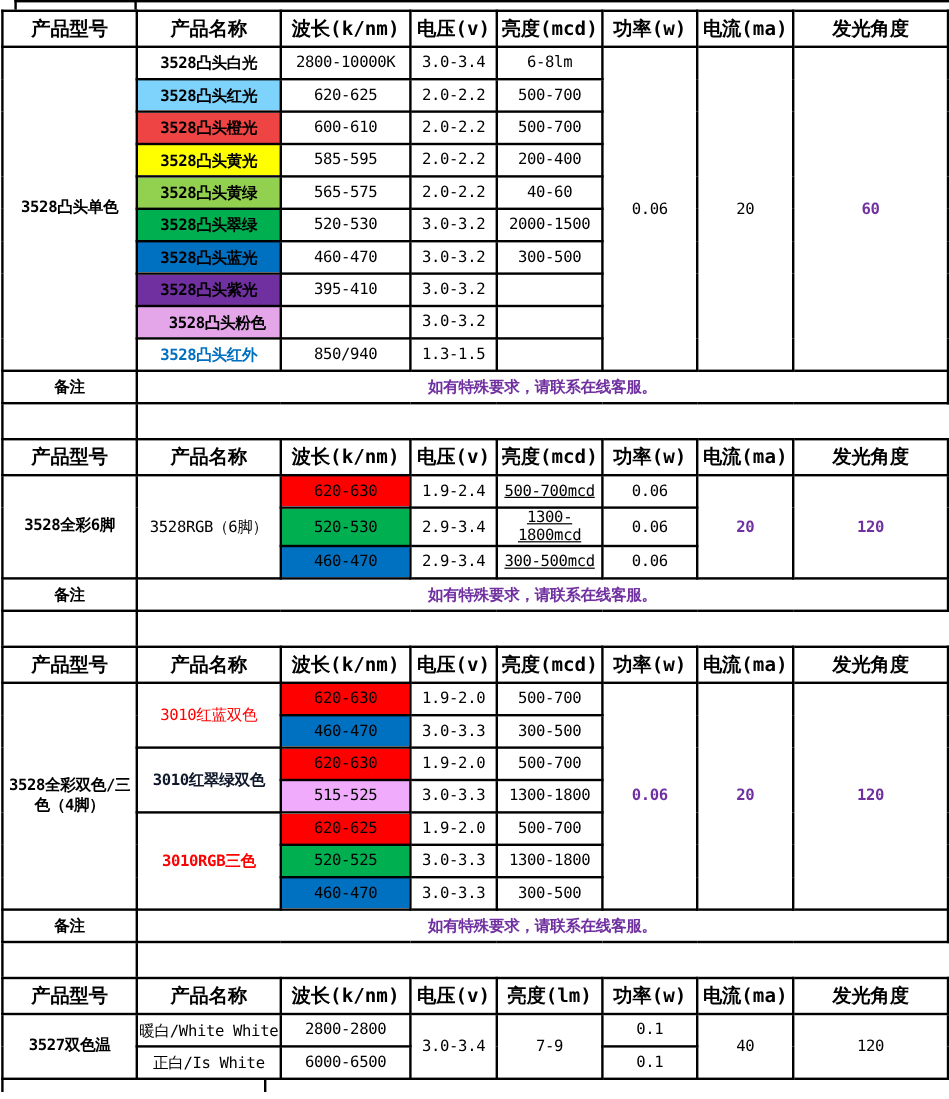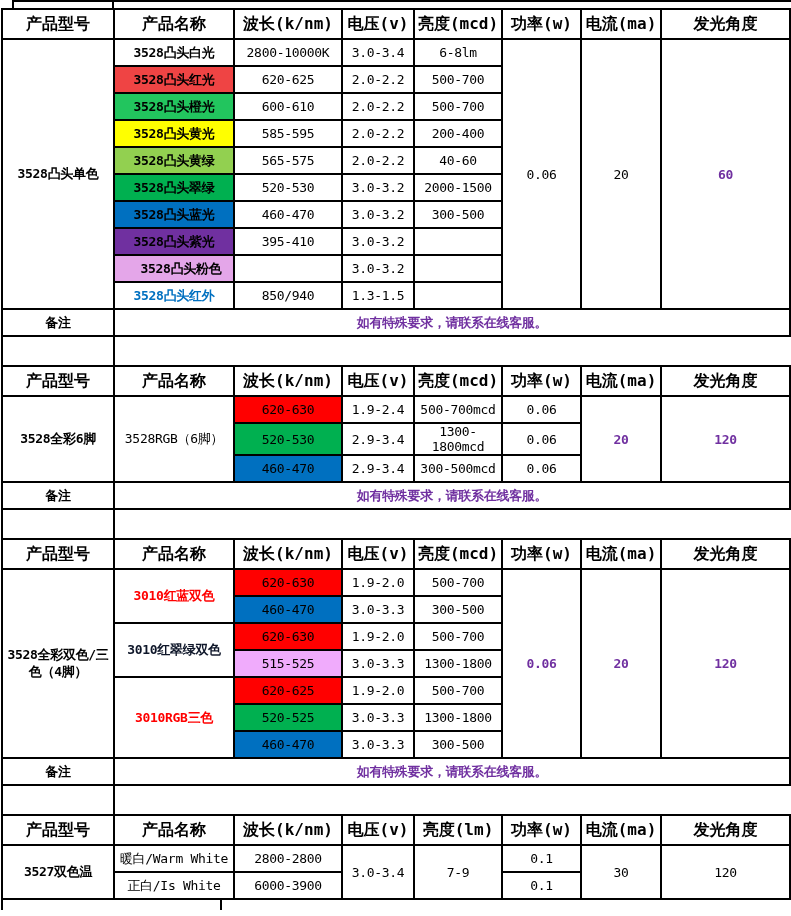--- a/index.html
+++ b/index.html
@@ -17,21 +17,21 @@
   table.spec { border-collapse:collapse; table-layout:fixed; width:789px; margin-left:1px; }
   table.spec th, table.spec td {
     border:2px solid #000; text-align:center; vertical-align:middle;
     padding:0 1px; overflow:hidden;
   }
   table.spec th { font-size:16px; font-weight:bold; height:30px; }
   table.spec tbody tr { height:27px; }
   table.spec td { font-size:13px; letter-spacing:-0.3px; }
   td.model-lg { font-size:21px; font-weight:bold; line-height:1.2; }
   td.model-md { font-size:14px; font-weight:bold; line-height:1.3; }
-  td.sm { font-size:11px; }
+  td.sm { font-size:11px;text-decoration:underline; }
   td.left { text-align:left; padding-left:3px; }
   td.remark-cell { font-size:14px; }
 </style>
 </head>
 <body>
 
 <div class="page">
 
   <div class="strip top">
     <div class="hline" style="left:12px; right:0;"></div>
@@ -68,27 +68,27 @@
             <td rowspan="10" class="model-lg">3528凸头单色</td>
             <td style="font-weight: bold;">3528凸头白光</td>
             <td>2800-10000K</td>
             <td>3.0-3.4</td>
             <td>6-8lm</td>
             <td rowspan="10">0.06</td>
             <td rowspan="10">20</td>
             <td rowspan="10" style="color: rgb(112, 48, 160); font-weight: bold;">60</td>
           </tr>
           <tr>
-            <td style="background: #ef4444; font-weight: bold;">3528凸头红光</td>
+            <td style="background: #7dd3fc; font-weight: bold;">3528凸头红光</td>
             <td>620-625</td>
             <td>2.0-2.2</td>
             <td>500-700</td>
           </tr>
           <tr>
-            <td style="background: #22c55e; font-weight: bold; text-align: center;">3528凸头橙光</td>
+            <td style="background: #ef4444; font-weight: bold; text-align: center;">3528凸头橙光</td>
             <td>600-610</td>
             <td>2.0-2.2</td>
             <td>500-700</td>
           </tr>
           <tr>
             <td style="background: rgb(255, 255, 0); font-weight: bold;">3528凸头黄光</td>
             <td>585-595</td>
             <td>2.0-2.2</td>
             <td>200-400</td>
           </tr>
@@ -221,21 +221,21 @@
             <th>电压(v)</th>
             <th>亮度(mcd)</th>
             <th>功率(w)</th>
             <th>电流(ma)</th>
             <th>发光角度</th>
           </tr>
         </thead>
         <tbody>
           <tr>
             <td rowspan="7" class="model-md">3528全彩双色/三色（4脚）</td>
-            <td rowspan="2" style="color: rgb(255, 0, 0); font-weight: bold;">3010红蓝双色</td>
+            <td rowspan="2" style="color: rgb(255, 0, 0); font-weight: normal;">3010红蓝双色</td>
             <td style="background: rgb(255, 0, 0);">620-630</td>
             <td>1.9-2.0</td>
             <td>500-700</td>
             <td rowspan="7" style="color: rgb(112, 48, 160); font-weight: bold;">0.06</td>
             <td rowspan="7" style="color: rgb(112, 48, 160); font-weight: bold;">20</td>
             <td rowspan="7" style="color: rgb(112, 48, 160); font-weight: bold;">120</td>
           </tr>
           <tr>
             <td style="background: rgb(0, 112, 192);">460-470</td>
             <td>3.0-3.3</td>
@@ -301,31 +301,31 @@
             <th>电压(v)</th>
             <th>亮度(lm)</th>
             <th>功率(w)</th>
             <th>电流(ma)</th>
             <th>发光角度</th>
           </tr>
         </thead>
         <tbody>
           <tr>
             <td rowspan="2" class="model-md">3527双色温</td>
-            <td class="left">暖白/Warm White</td>
+            <td class="left">暖白/White White</td>
             <td>2800-2800</td>
             <td rowspan="2">3.0-3.4</td>
             <td rowspan="2">7-9</td>
             <td>0.1</td>
-            <td rowspan="2">30</td>
+            <td rowspan="2">40</td>
             <td rowspan="2">120</td>
           </tr>
           <tr>
             <td class="left">正白/Is White</td>
-            <td>6000-3900</td>
+            <td>6000-6500</td>
             <td>0.1</td>
           </tr>
         </tbody>
       </table>
     </div>
 
   <div class="strip bottom">
     <div class="vline" style="left:1px;"></div>
     <div class="vline" style="left:220px;"></div>
   </div>

